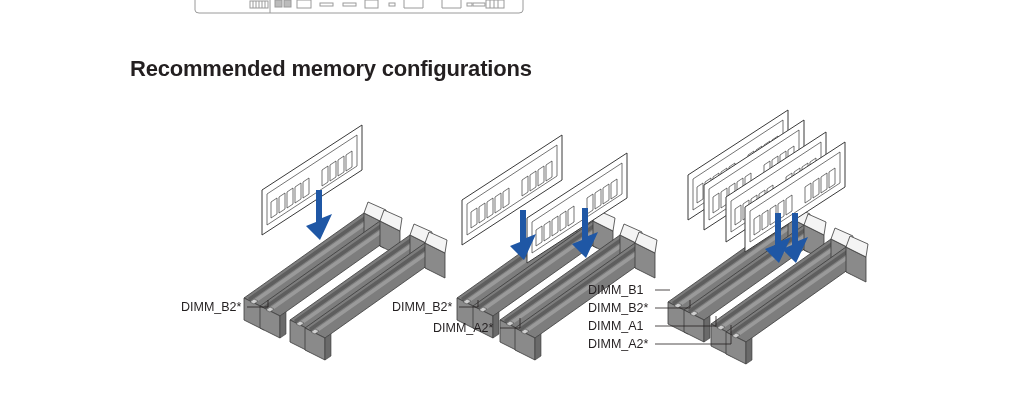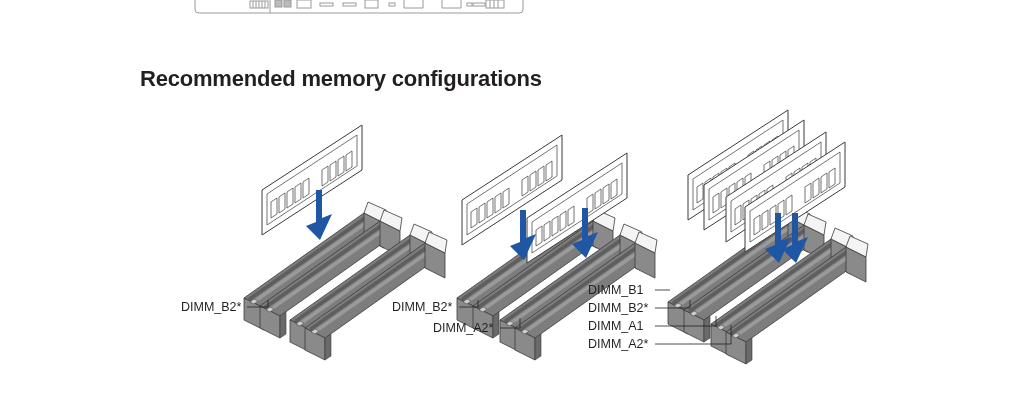--- a/index.html
+++ b/index.html
@@ -1,18 +1,18 @@
 <!DOCTYPE html>
 <html><head>
 <meta charset="utf-8">
 <style>
   html, body { margin:0; padding:0; background:#ffffff; }
   body { width:1036px; height:400px; position:relative; overflow:hidden; font-family:"Liberation Sans", sans-serif; }
   .board-strip { position:absolute; left:0; top:0; width:1036px; height:20px; }
-  .title { position:absolute; left:126px; top:52px; font-family:"Liberation Sans", sans-serif; font-weight:bold; font-size:22px; color:#231f20; letter-spacing:-0.2px; margin:14px; }
+  .title { position:absolute; left:126px; top:52px; font-family:"Liberation Sans", sans-serif; font-weight:bold; font-size:22px; color:#231f20; letter-spacing:-0.2px; margin:4px; }
   .diagram { position:absolute; left:0; top:0; width:1036px; height:400px; }
   .lbl { font-family:"Liberation Sans", sans-serif; font-size:12.5px; fill:#231f20; }
 </style>
 </head>
 <body>
 
 <svg class="board-strip" viewBox="0 0 1036 20">
   <g fill="none" stroke="#9a9a9a" stroke-width="1">
     <path d="M195 0 L195 10 Q195 13 199 13 L519 13 Q523 13 523 10 L523 0"></path>
     <rect x="250" y="1" width="18" height="7"></rect>

